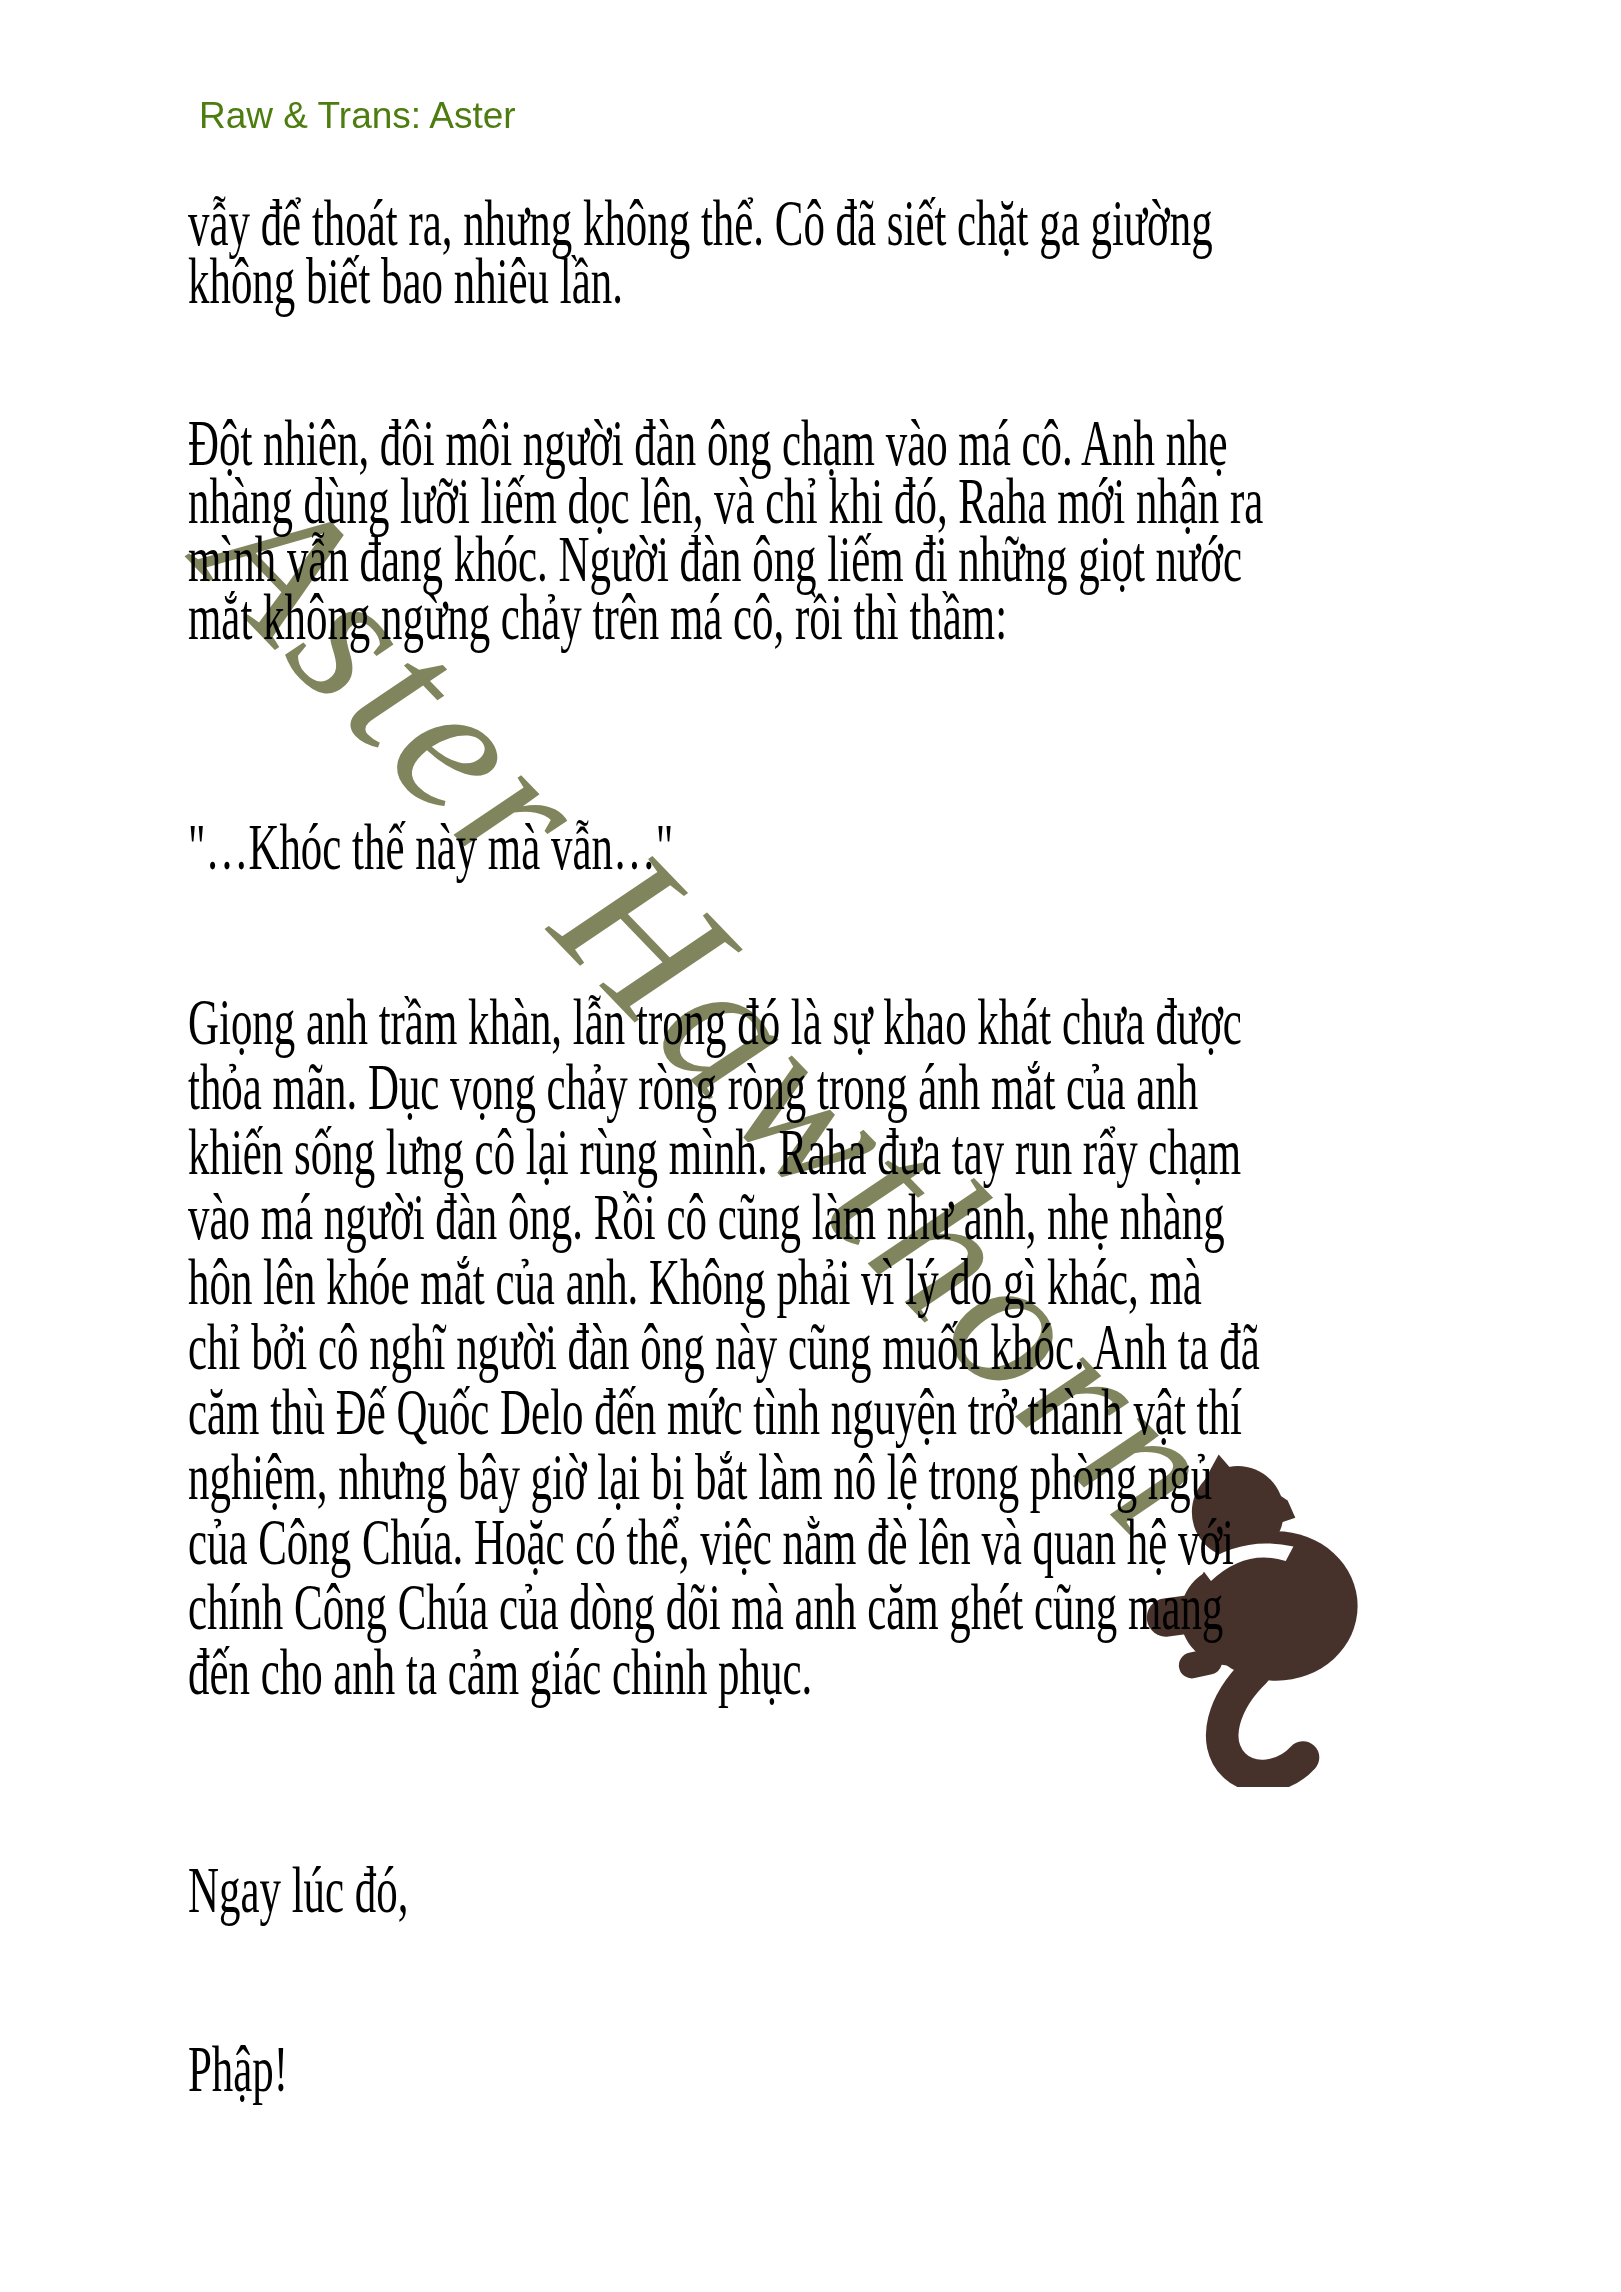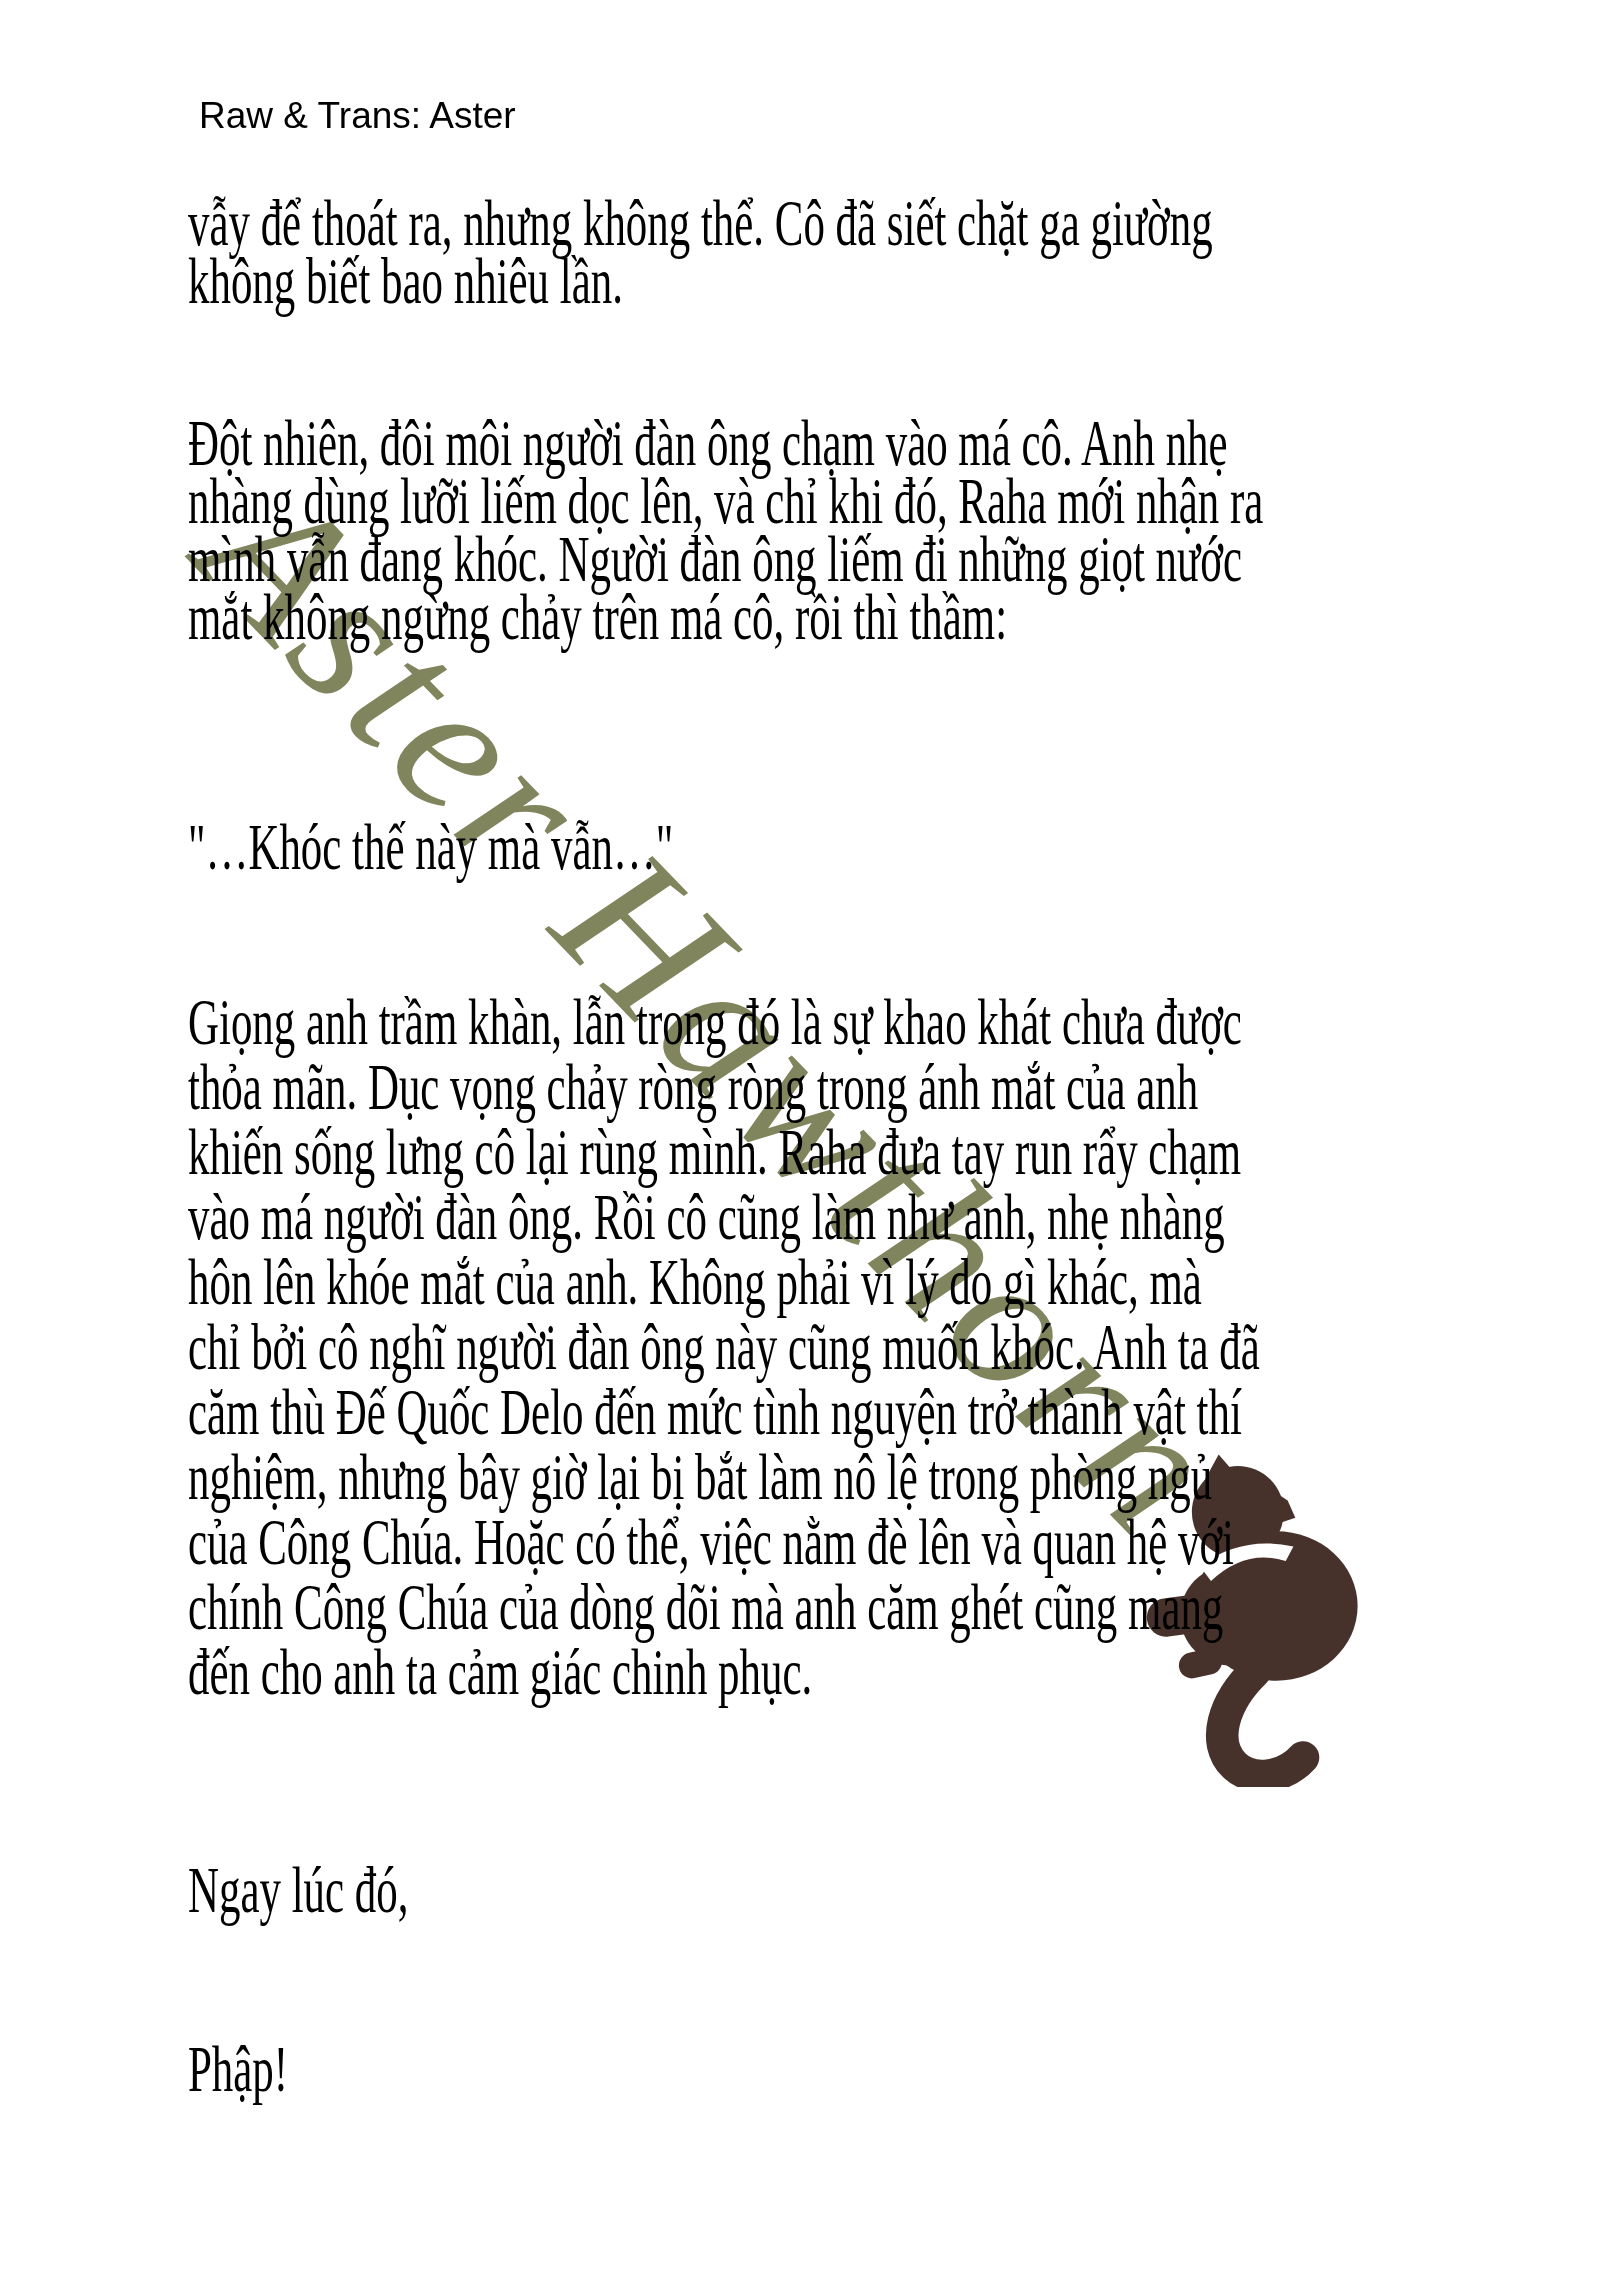--- a/index.html
+++ b/index.html
@@ -12,21 +12,21 @@
   }
   .page { position: absolute; inset: 0; }
 
   
   .credit {
     position: absolute;
     left: 199px; top: 94px;
     font-family: "Liberation Sans", sans-serif;
     font-size: 37px;
     line-height: 43px;
-    color: #000000;
+    color: #4d7c0f;
     white-space: nowrap;
   }
 
   
   .watermark {
     position: absolute;
     left: 310px; top: 450px;
     font-family: "Liberation Serif", serif;
     font-style: italic;
     font-size: 196px;

